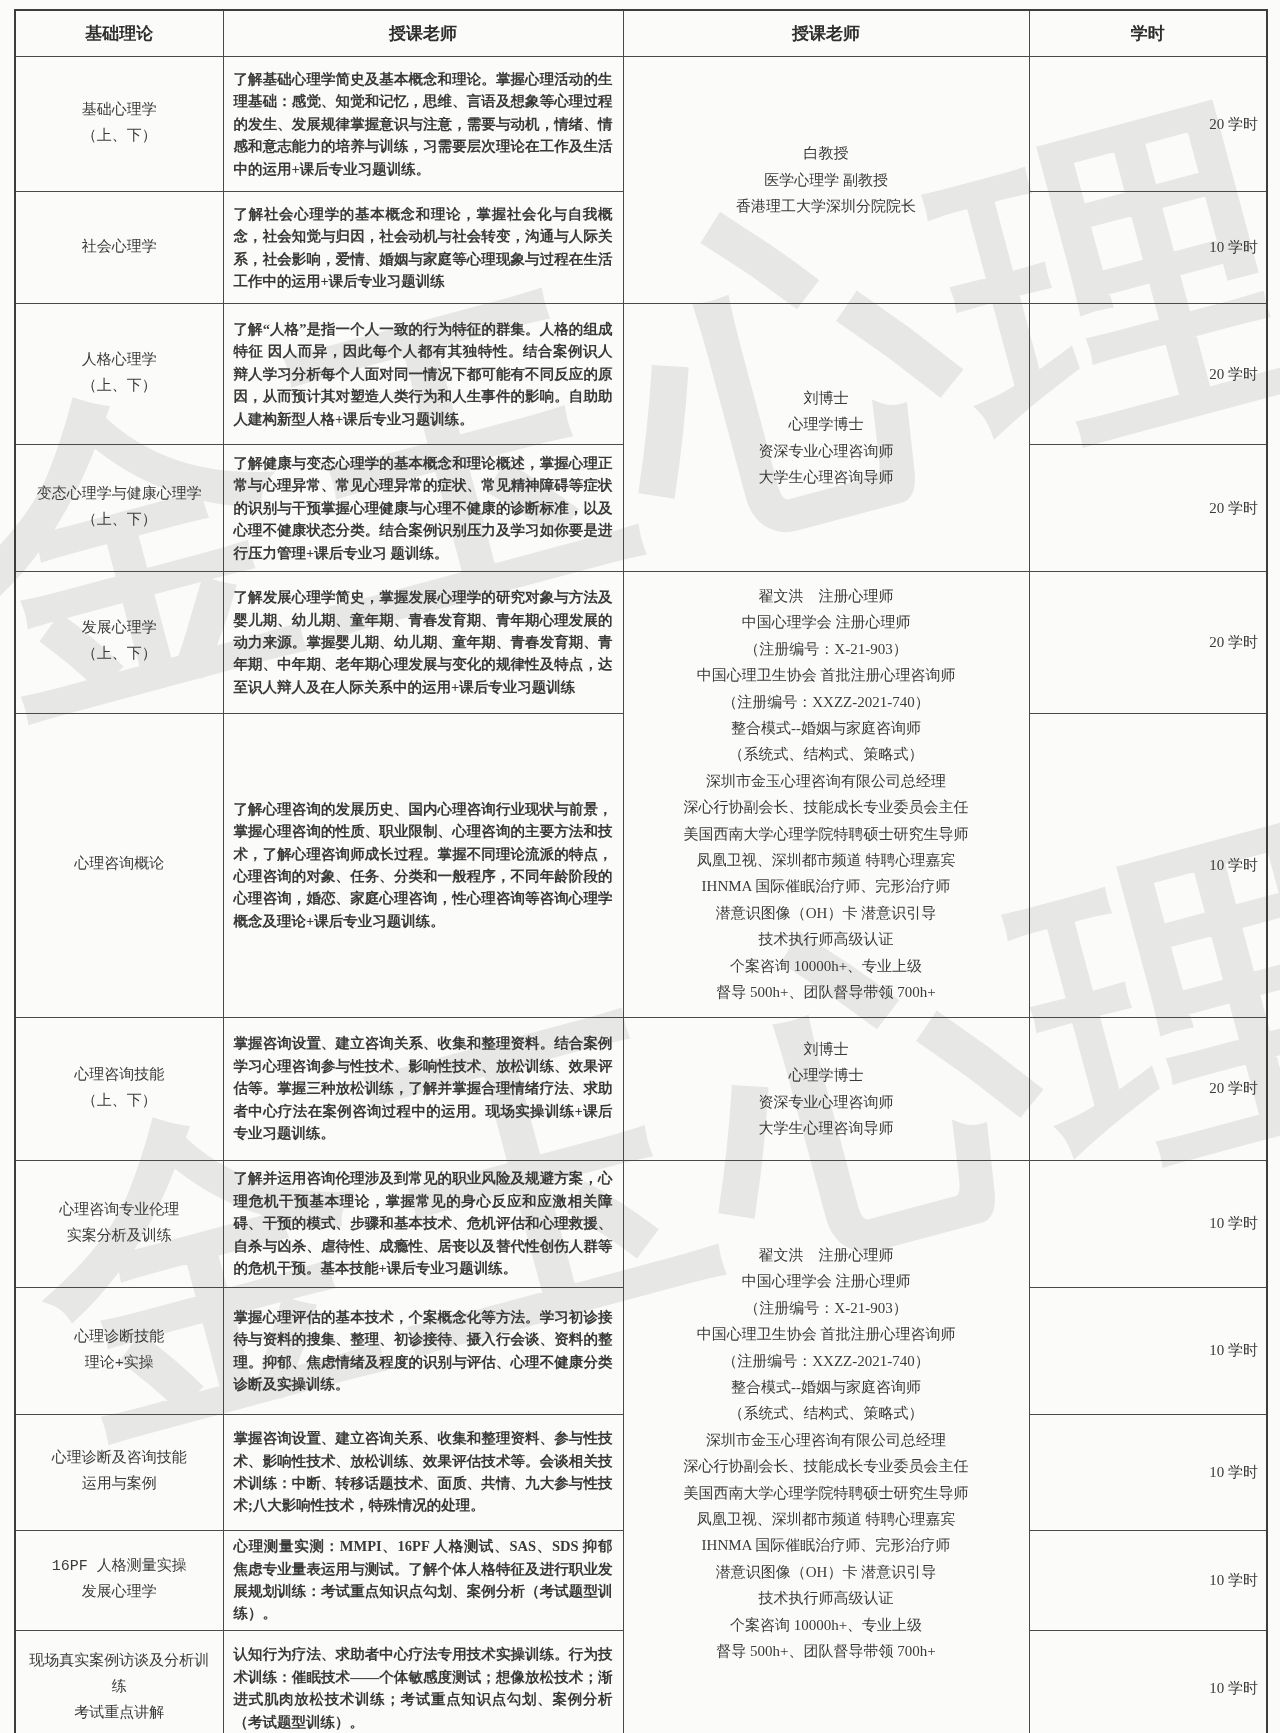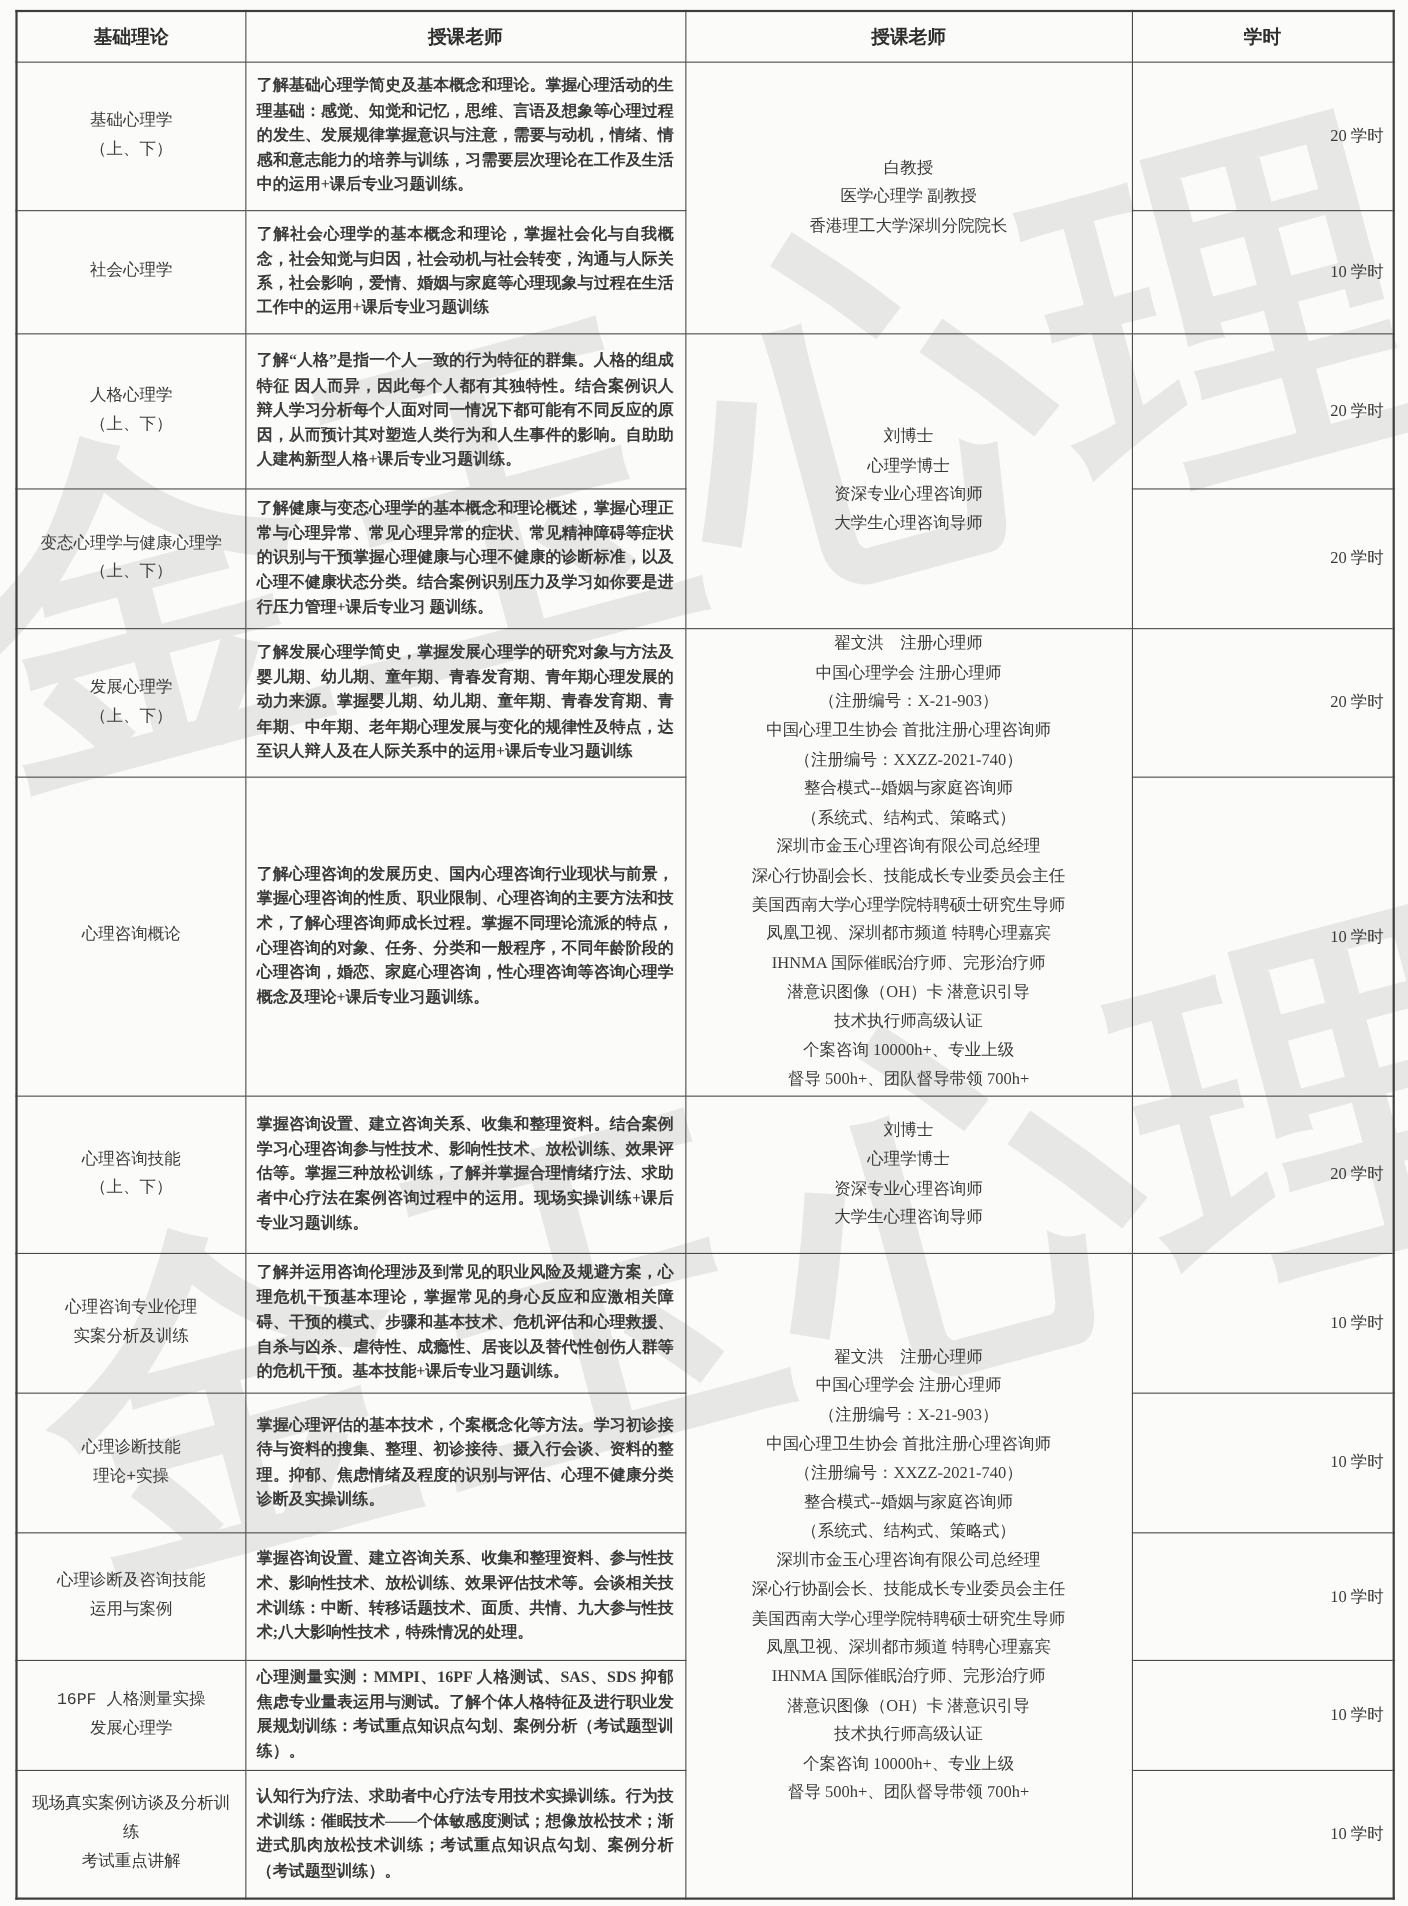--- a/index.html
+++ b/index.html
@@ -33,21 +33,21 @@
     width:1252px;
     border-collapse:collapse;
     table-layout:fixed;
     background:transparent;
     border:2px solid #3d3d3d;
   }
   .course th,.course td{
     border:1px solid #4a4a4a;
     vertical-align:middle;
     background:transparent;
-    padding:0 8px;
+    padding:11px 8px;
     overflow:hidden;
   }
   .course th{
     font-size:17px;font-weight:bold;text-align:center;color:#2e2e2e;
   }
   td.name-cell{text-align:center;font-size:15px;line-height:26px;font-family:Liberation Mono, monospace;}
   td.content-cell{font-size:14.5px;line-height:22.4px;text-align:justify;padding:3px 10px;font-weight:bold;}
   td.teacher-cell{text-align:center;font-size:15px;line-height:26.4px;margin-left:28px;}
   td.hours-cell{text-align:right;font-size:15px;}
 </style>

